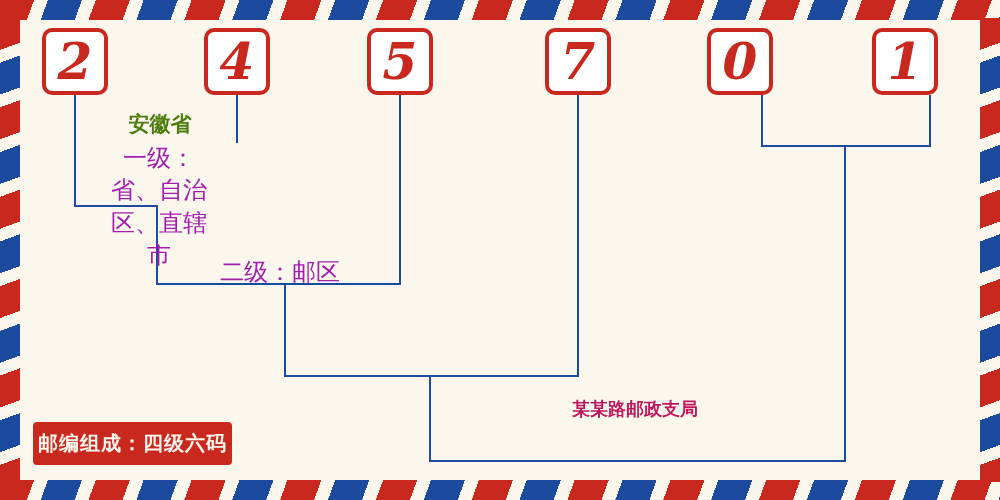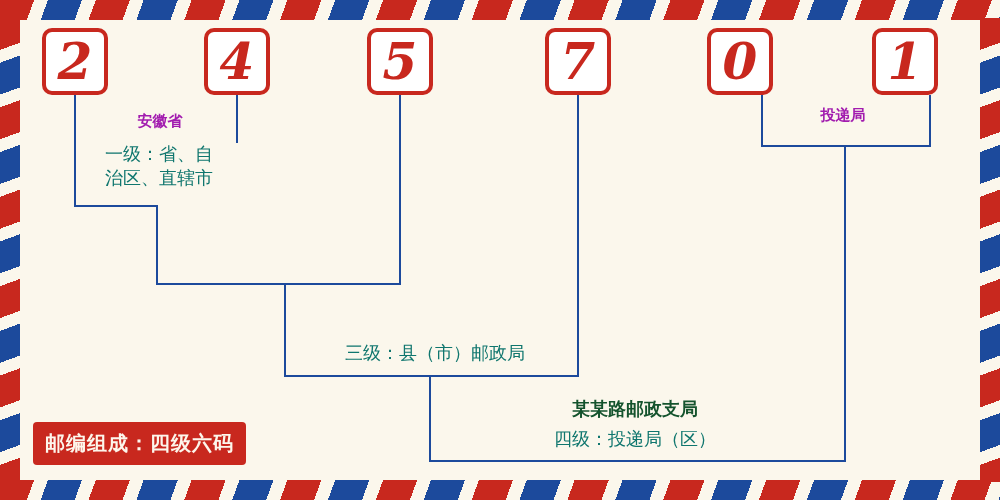--- a/index.html
+++ b/index.html
@@ -23,26 +23,26 @@
     border:4px solid #c8281e;border-radius:10px;box-sizing:border-box;
     display:flex;align-items:center;justify-content:center;
   }
   .digit{
     font-family:"DejaVu Serif","Liberation Serif",serif;
     font-style:italic;font-weight:bold;font-size:50px;color:#c8281e;line-height:1;
   }
   
   .line{position:absolute;background:#1c4a9c;}
   
-  .lbl-title{position:absolute;color:#a21caf;font-weight:bold;font-size:15px;text-align:center;line-height:1.2;}
-  .lbl-title.dark{color:#14532d;font-size:18px;}
-  .lbl-desc{position:absolute;color:#0f766e;font-size:18px;text-align:center;line-height:1.35;}
+  .lbl-title{position:absolute;color:#4d7c0f;font-weight:bold;font-size:21px;text-align:center;line-height:1.2;}
+  .lbl-title.dark{color:#be185d;font-size:18px;}
+  .lbl-desc{position:absolute;color:#a21caf;font-size:24px;text-align:center;line-height:1.35;}
   .badge{
     position:absolute;left:33px;top:422px;background:#c8281e;color:#fdf6ec;
-    font-weight:bold;font-size:20px;padding:8px 12px;border-radius:4px;letter-spacing:1px;
+    font-weight:bold;font-size:20px;padding:8px 5px;border-radius:4px;letter-spacing:1px;
   }
 </style>
 </head>
 <body>
 
 <div class="canvas">
 
   <div class="strip h top"></div>
   <div class="strip h bottom"></div>
   <div class="strip v left"></div>
@@ -79,23 +79,21 @@
   <div class="line" style="left:156px;top:205px;width:2px;height:78px"></div>
   <div class="line" style="left:156px;top:283px;width:245px;height:2px"></div>
   <div class="line" style="left:284px;top:283px;width:2px;height:92px"></div>
   <div class="line" style="left:284px;top:375px;width:295px;height:2px"></div>
   <div class="line" style="left:429px;top:375px;width:2px;height:85px"></div>
   <div class="line" style="left:429px;top:460px;width:417px;height:2px"></div>
 
   <div class="lbl-title" style="left:100px;top:112px;width:120px">安徽省</div>
   <div class="lbl-desc" style="left:100px;top:142px;width:118px">一级：省、自治区、直辖市</div>
 
+  <div class="lbl-desc" style="left:200px;top:256px;width:160px">二级：邮区</div>
 
-  <div class="lbl-desc" style="left:320px;top:341px;width:230px">三级：县（市）邮政局</div>
 
   <div class="lbl-title dark" style="left:550px;top:398px;width:170px">某某路邮政支局</div>
-  <div class="lbl-desc" style="left:545px;top:427px;width:180px">四级：投递局（区）</div>
 
-  <div class="lbl-title" style="left:783px;top:106px;width:120px">投递局</div>
 
   <div class="badge">邮编组成：四级六码</div>
 
 </div>
 
 </body></html>

